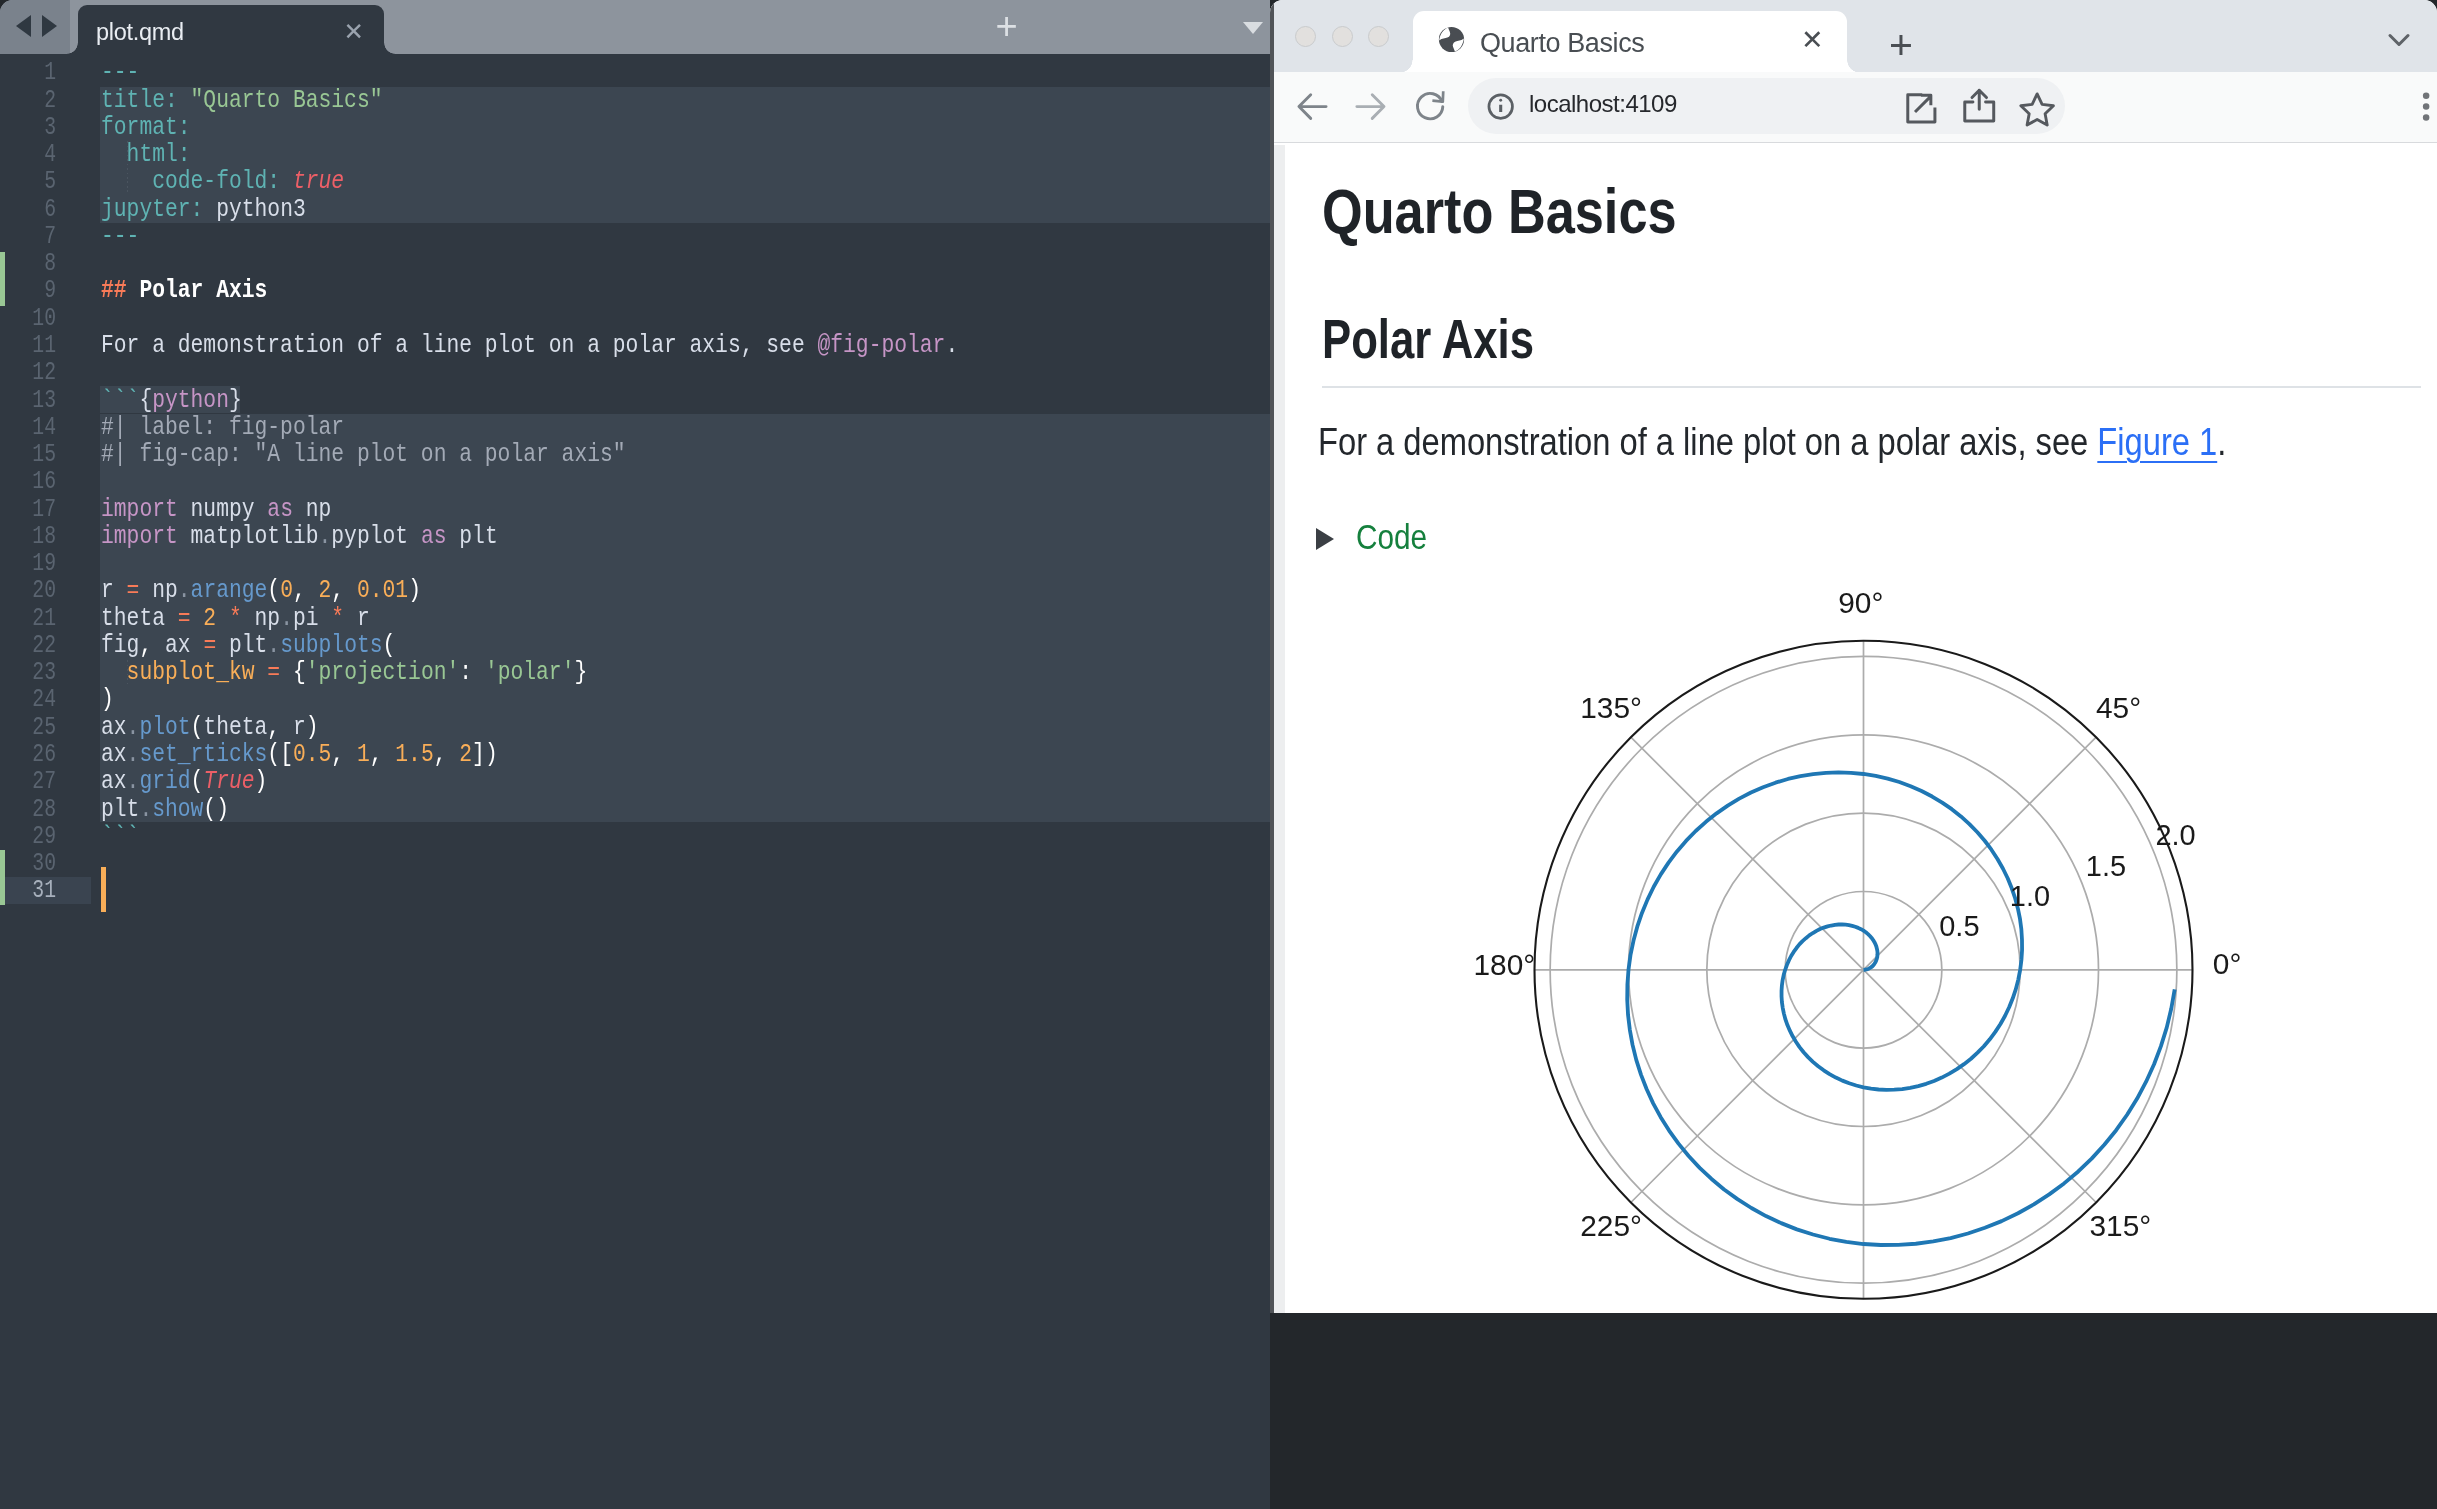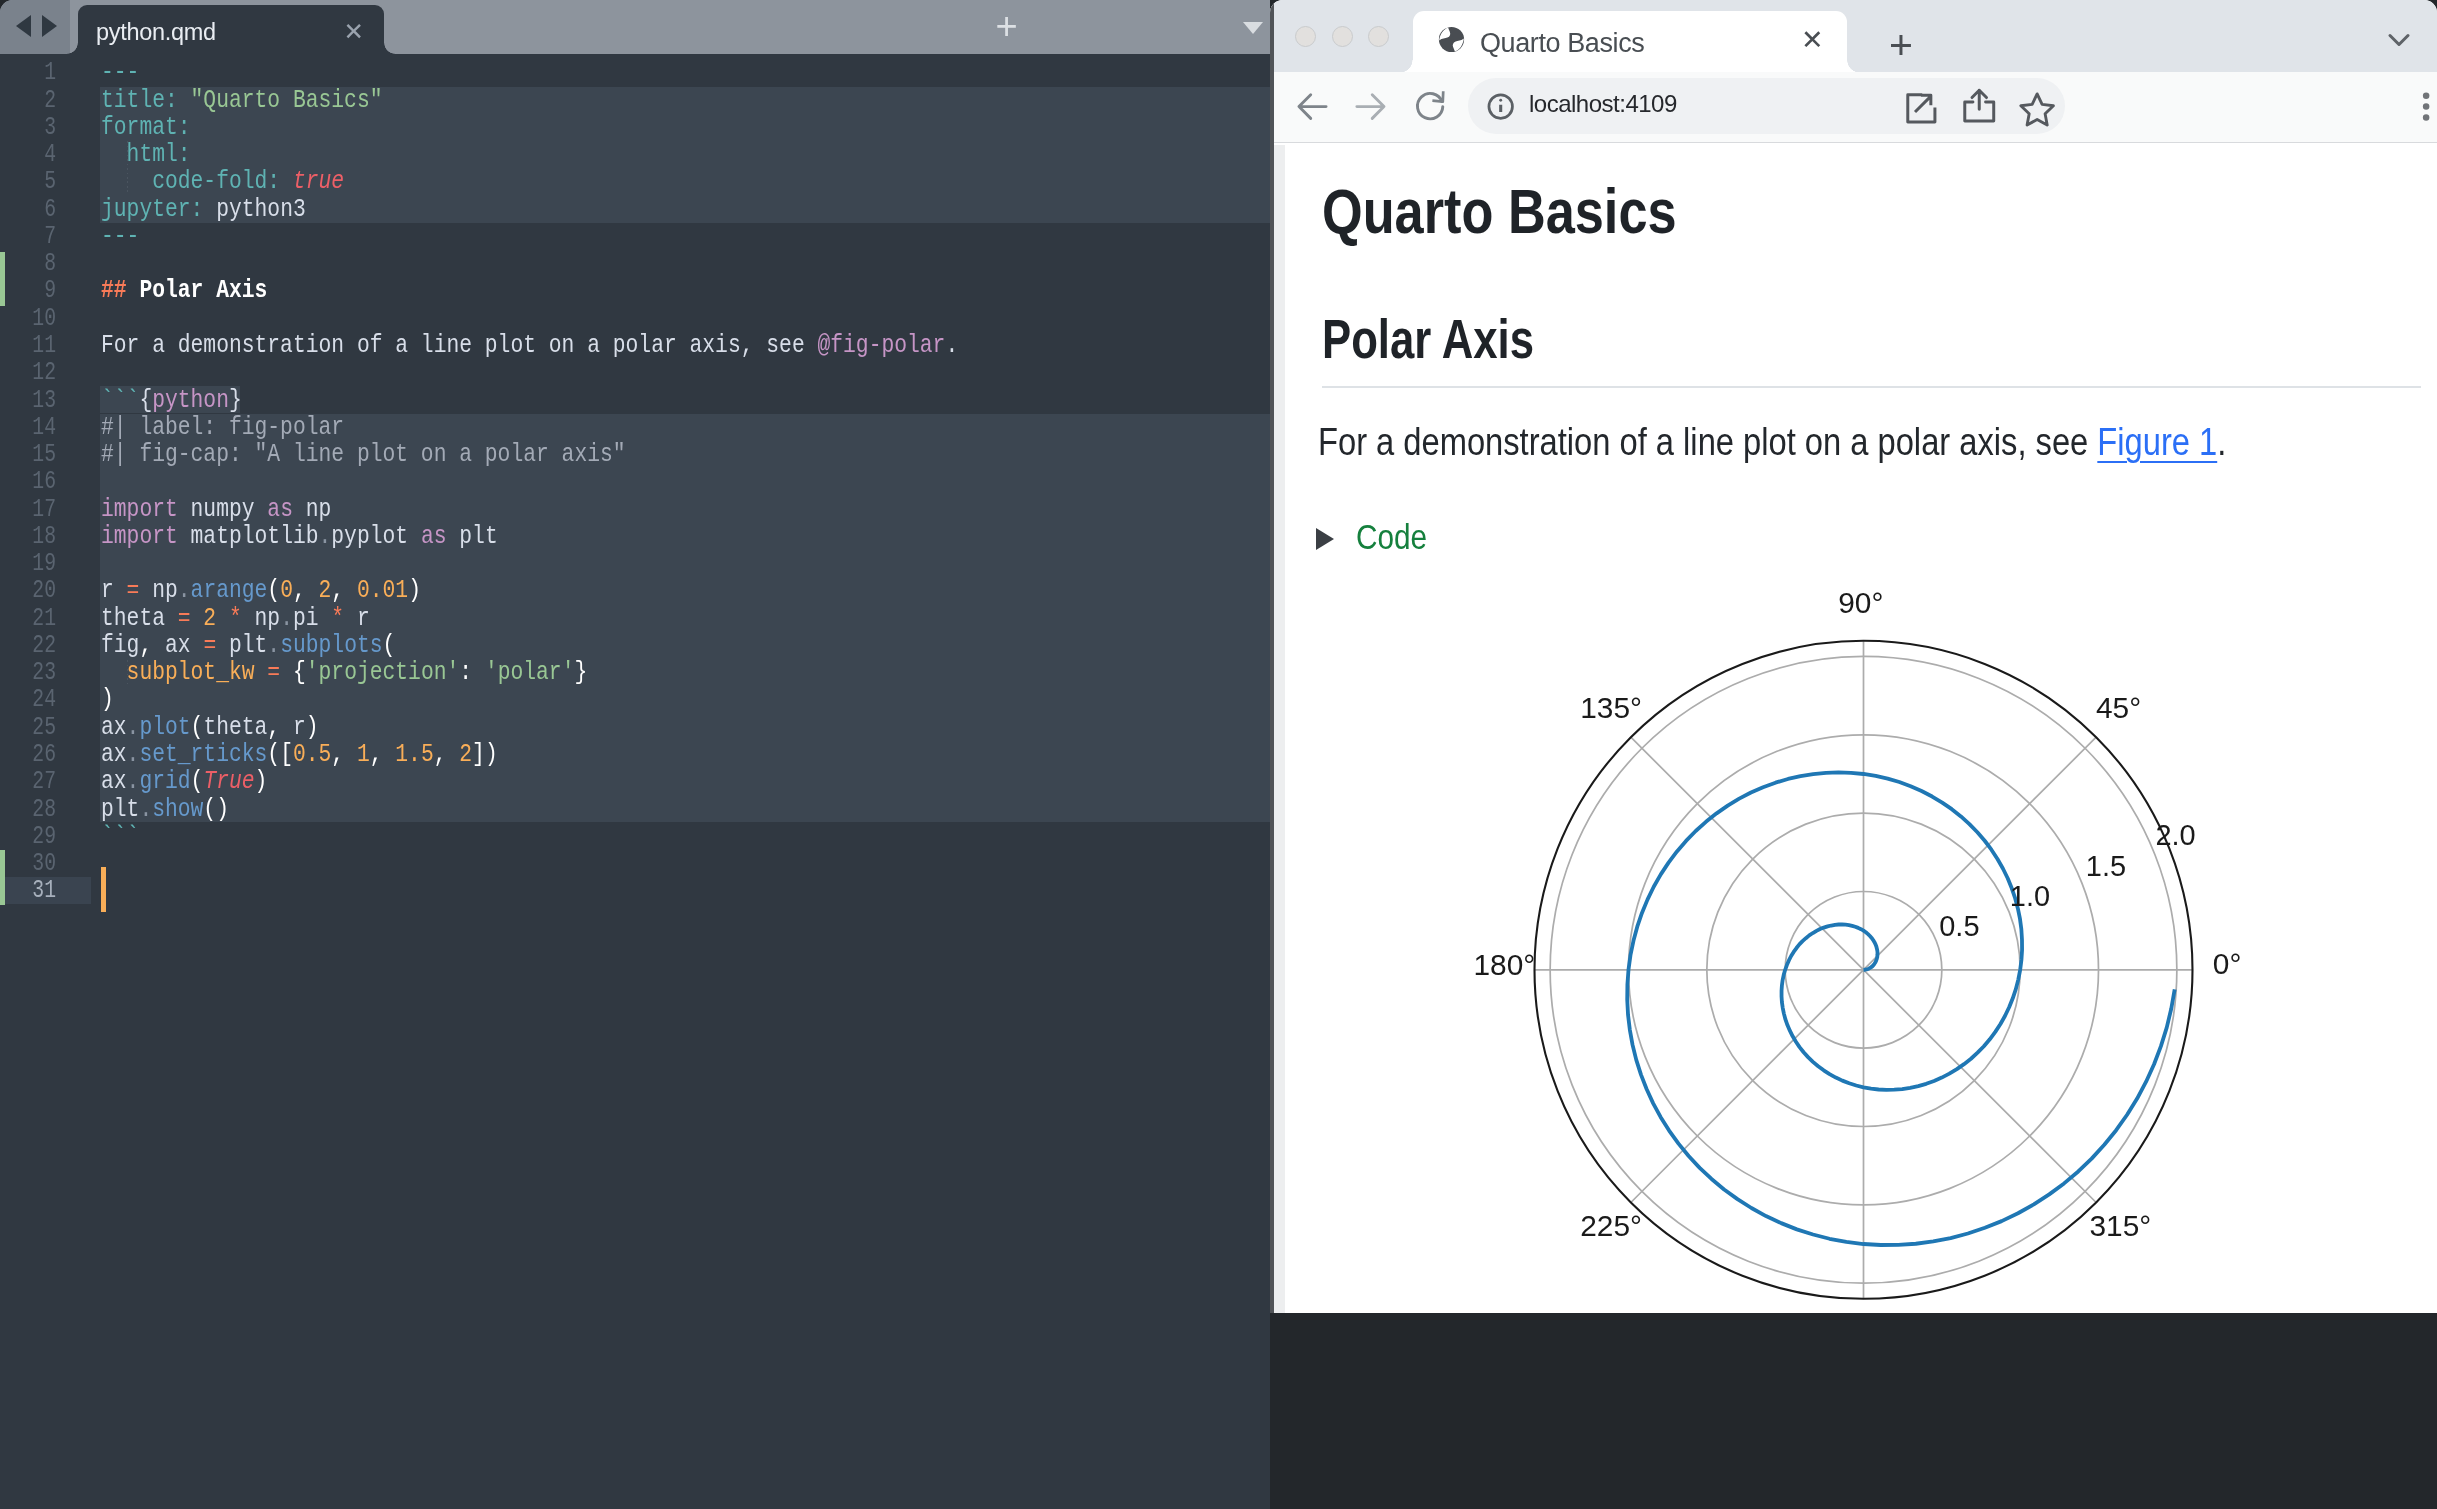--- a/index.html
+++ b/index.html
@@ -122,21 +122,21 @@
     <div style="position:absolute;left:127px;top:660px;width:0.9px;height:27px;background:repeating-linear-gradient(#4A545F 0 1.8px, transparent 1.8px 4.5px)"></div>
     <div id="caret"></div>
   <div id="tabbar">
     <div id="navbk">
       <div class="tri" style="left:16.3px;top:14.5px;border-top:11.8px solid transparent;border-bottom:11.8px solid transparent;border-right:15.4px solid #2F3841"></div>
       <div class="tri" style="left:42px;top:14.5px;border-top:11.8px solid transparent;border-bottom:11.8px solid transparent;border-left:15.4px solid #2F3841"></div>
     </div>
     <div style="position:absolute;left:67px;top:43px;width:11px;height:11px;background:radial-gradient(circle at 0 0, transparent 10.4px, #303841 11px)"></div>
       <div style="position:absolute;left:384px;top:43px;width:11px;height:11px;background:radial-gradient(circle at 11px 0, transparent 10.4px, #303841 11px)"></div>
       <div id="tabact">
-        <span class="ttl">python.qmd</span>
+        <span class="ttl">plot.qmd</span>
         <span class="tx">✕</span>
       </div>
     <div id="tbplus">+</div>
     <div id="tbdown"></div>
   </div>
 </div>
 
 <div id="browser">
   <div id="tabstrip">
     <div class="light" style="left:25px"></div>

